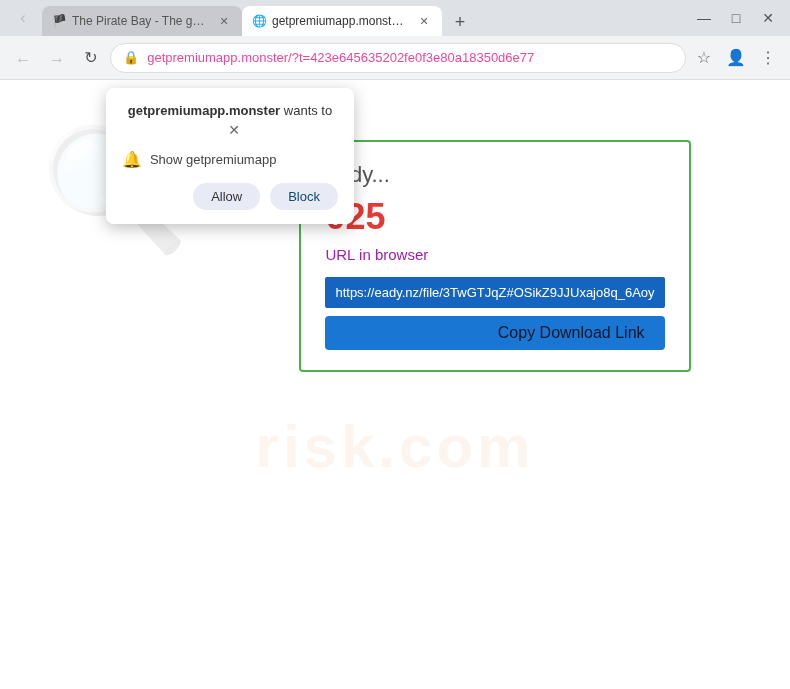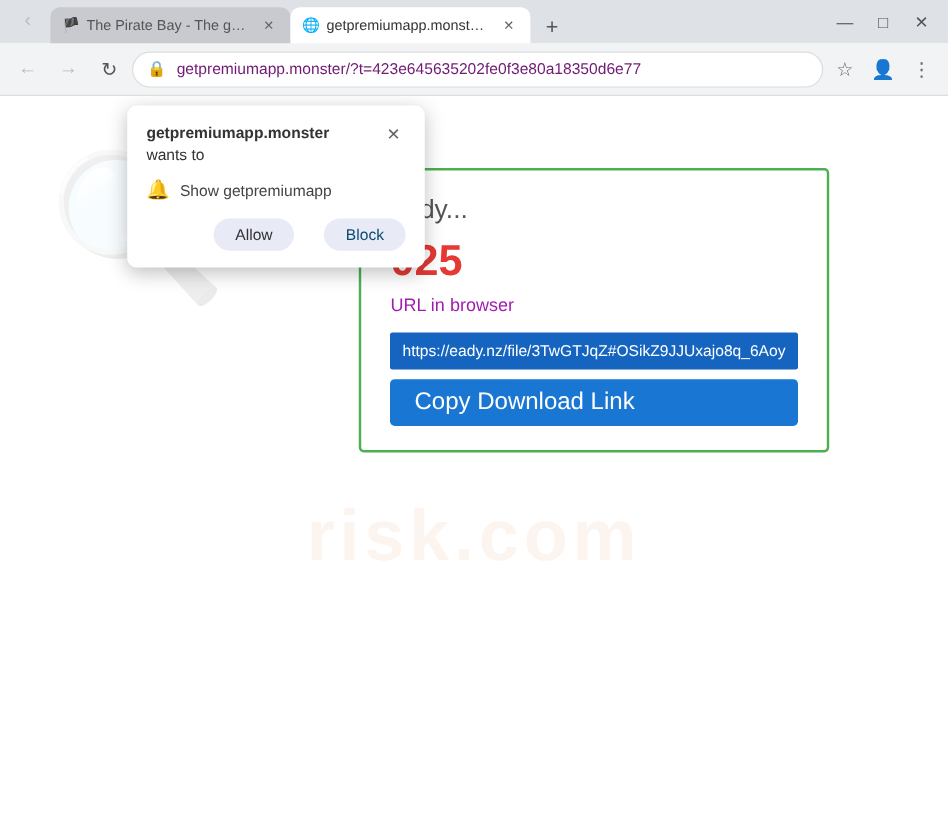--- a/index.html
+++ b/index.html
@@ -149,21 +149,21 @@
       font-size: 13px;
       color: #333;
     }
     .address-lock {
       color: #555;
       font-size: 13px;
     }
     .address-text {
       flex: 1;
       font-size: 13px;
-      color: #701a75;
+      color: #ec4899;
       overflow: hidden;
       text-overflow: ellipsis;
       white-space: nowrap;
     }
     .addr-icon-btn {
       width: 28px;
       height: 28px;
       display: flex;
       align-items: center;
       justify-content: center;
@@ -264,48 +264,49 @@
       border-radius: 2px;
       font-size: 13px;
       margin-bottom: 8px;
       overflow: hidden;
       text-overflow: ellipsis;
       white-space: nowrap;
       max-width: 340px;
     }
     .copy-btn {
       background: #1976D2;
-      color: #ffffff;
+      color: #0f172a;
       border: none;
       border-radius: 4px;
       padding: 8px 20px;
-      font-size: 20px;
+      font-size: 16px;
       cursor: pointer;
       display: block;
       width: 100%;
-      text-align: left;
+      text-align: right;
     }
 
     
     .notification-popup {
       position: absolute;
       top: 8px;
       left: 106px;
       background: #fff;
       border-radius: 8px;
       box-shadow: 0 4px 16px rgba(0,0,0,0.25);
       padding: 14px 16px 14px 16px;
       width: 248px;
       z-index: 100;
     }
     .popup-header {
       display: flex;
       justify-content: space-between;
-      align-items: flex-start;
+      align-items: center;
       margin-bottom: 10px;
+      flex-direction: column;
     }
     .popup-title {
       font-size: 13px;
       color: #333;
       line-height: 1.4;
       flex: 1;
     }
     .popup-title strong {
       font-weight: 600;
     }
@@ -328,21 +329,21 @@
       margin-bottom: 14px;
       font-size: 13px;
       color: #444;
     }
     .popup-bell {
       font-size: 16px;
       color: #555;
     }
     .popup-actions {
       display: flex;
-      gap: 25px;
+      gap: 10px;
       justify-content: flex-end;
     }
     .popup-btn {
       padding: 6px 18px;
       border-radius: 16px;
       font-size: 13px;
       cursor: pointer;
       border: none;
       font-weight: 500;
     }

